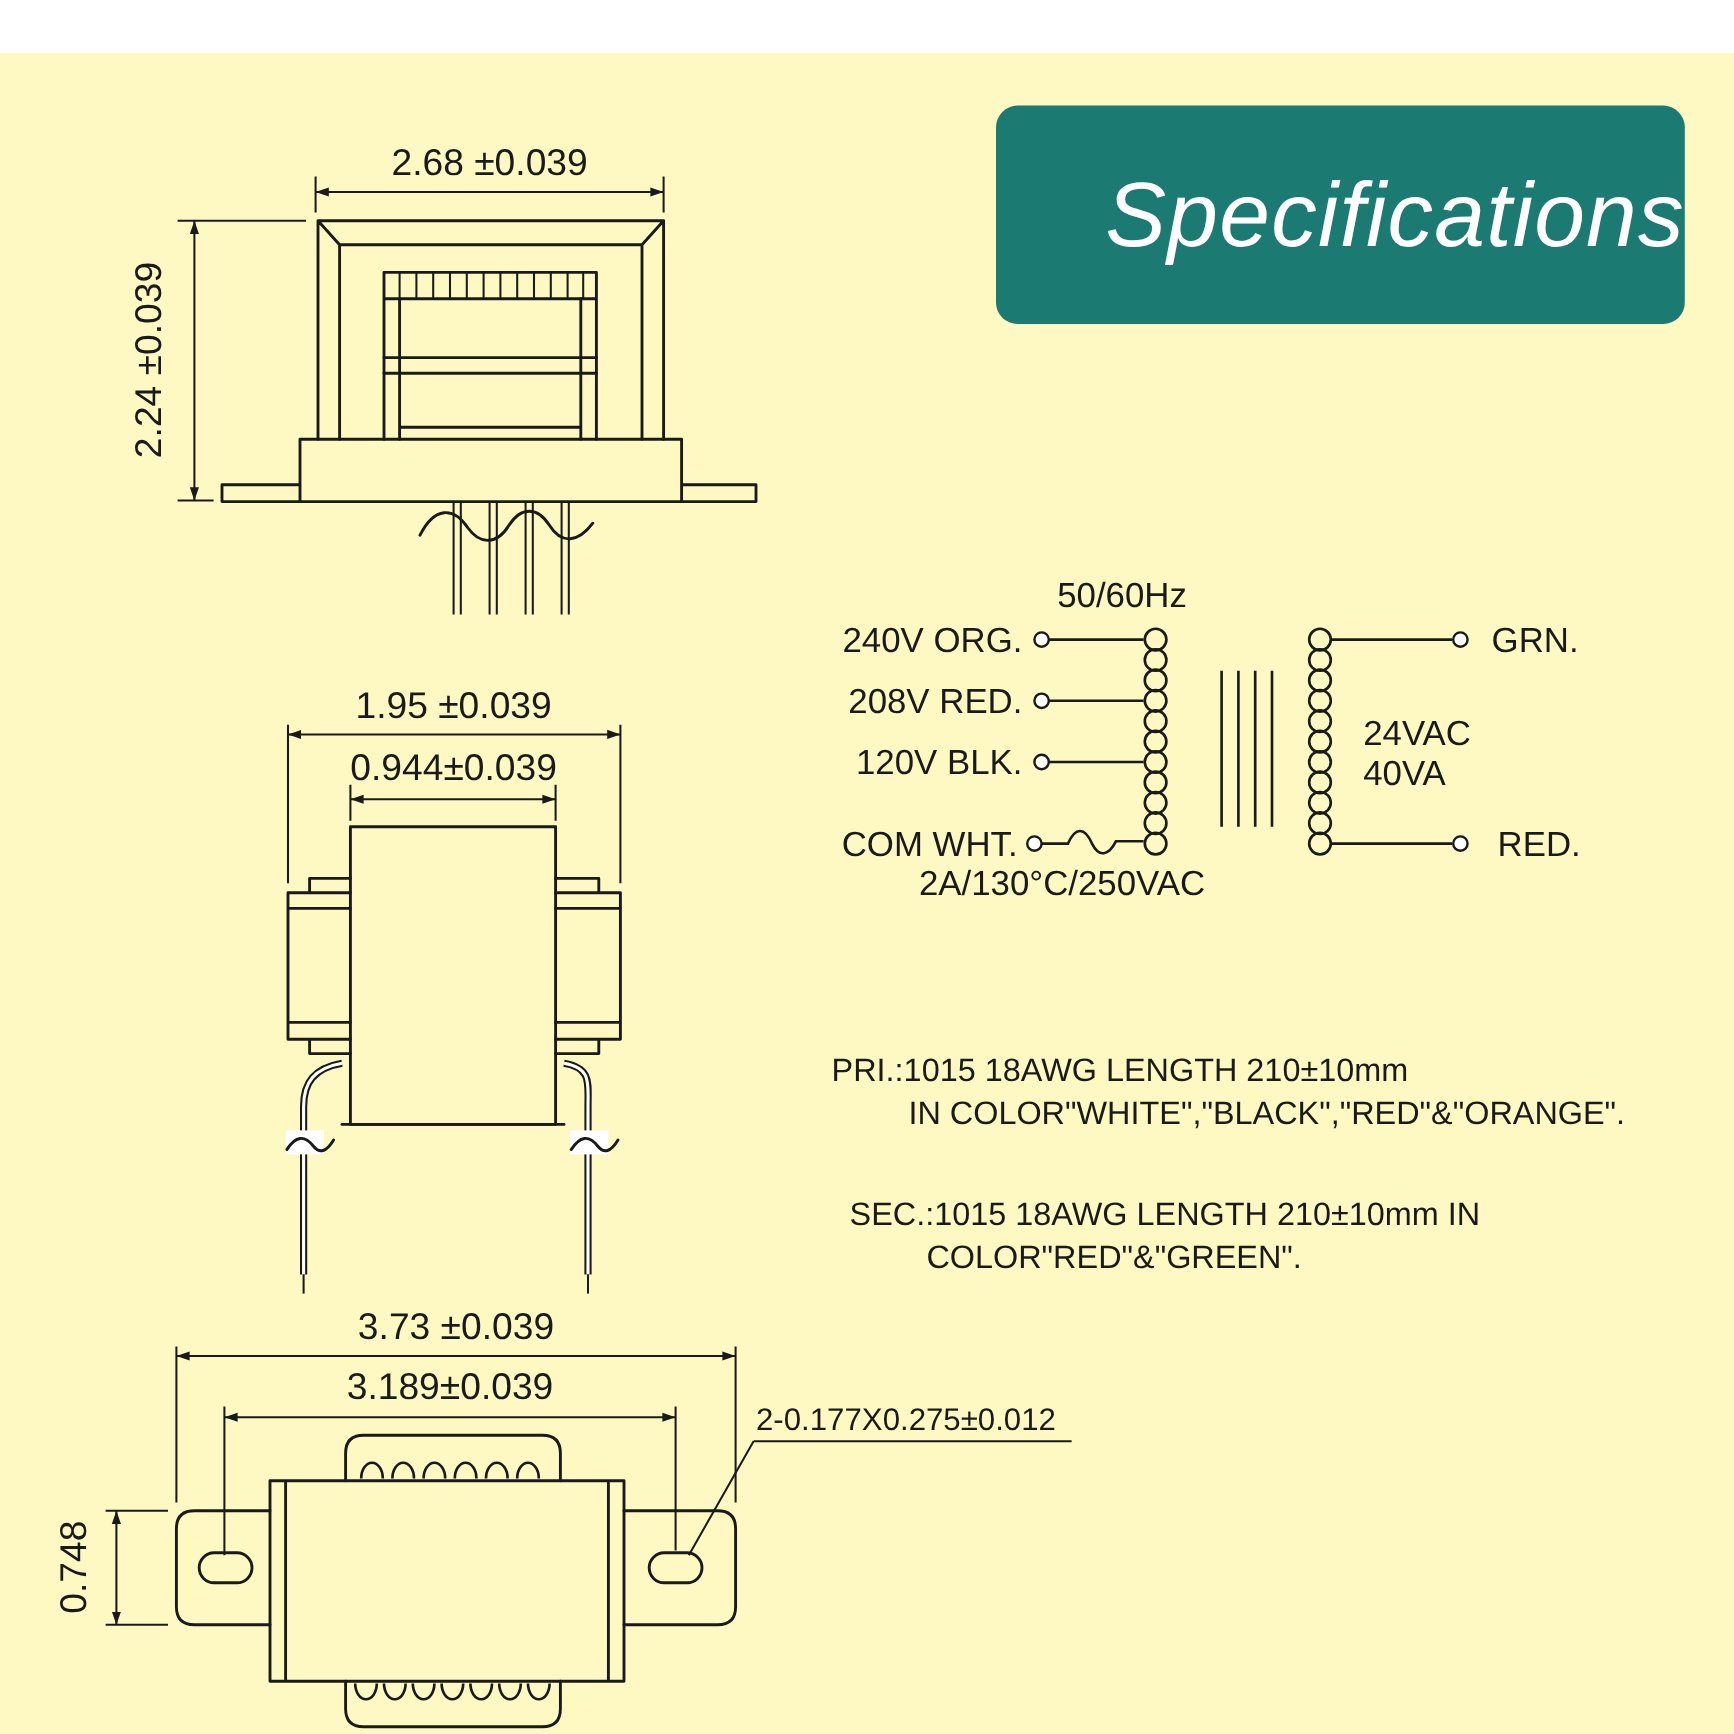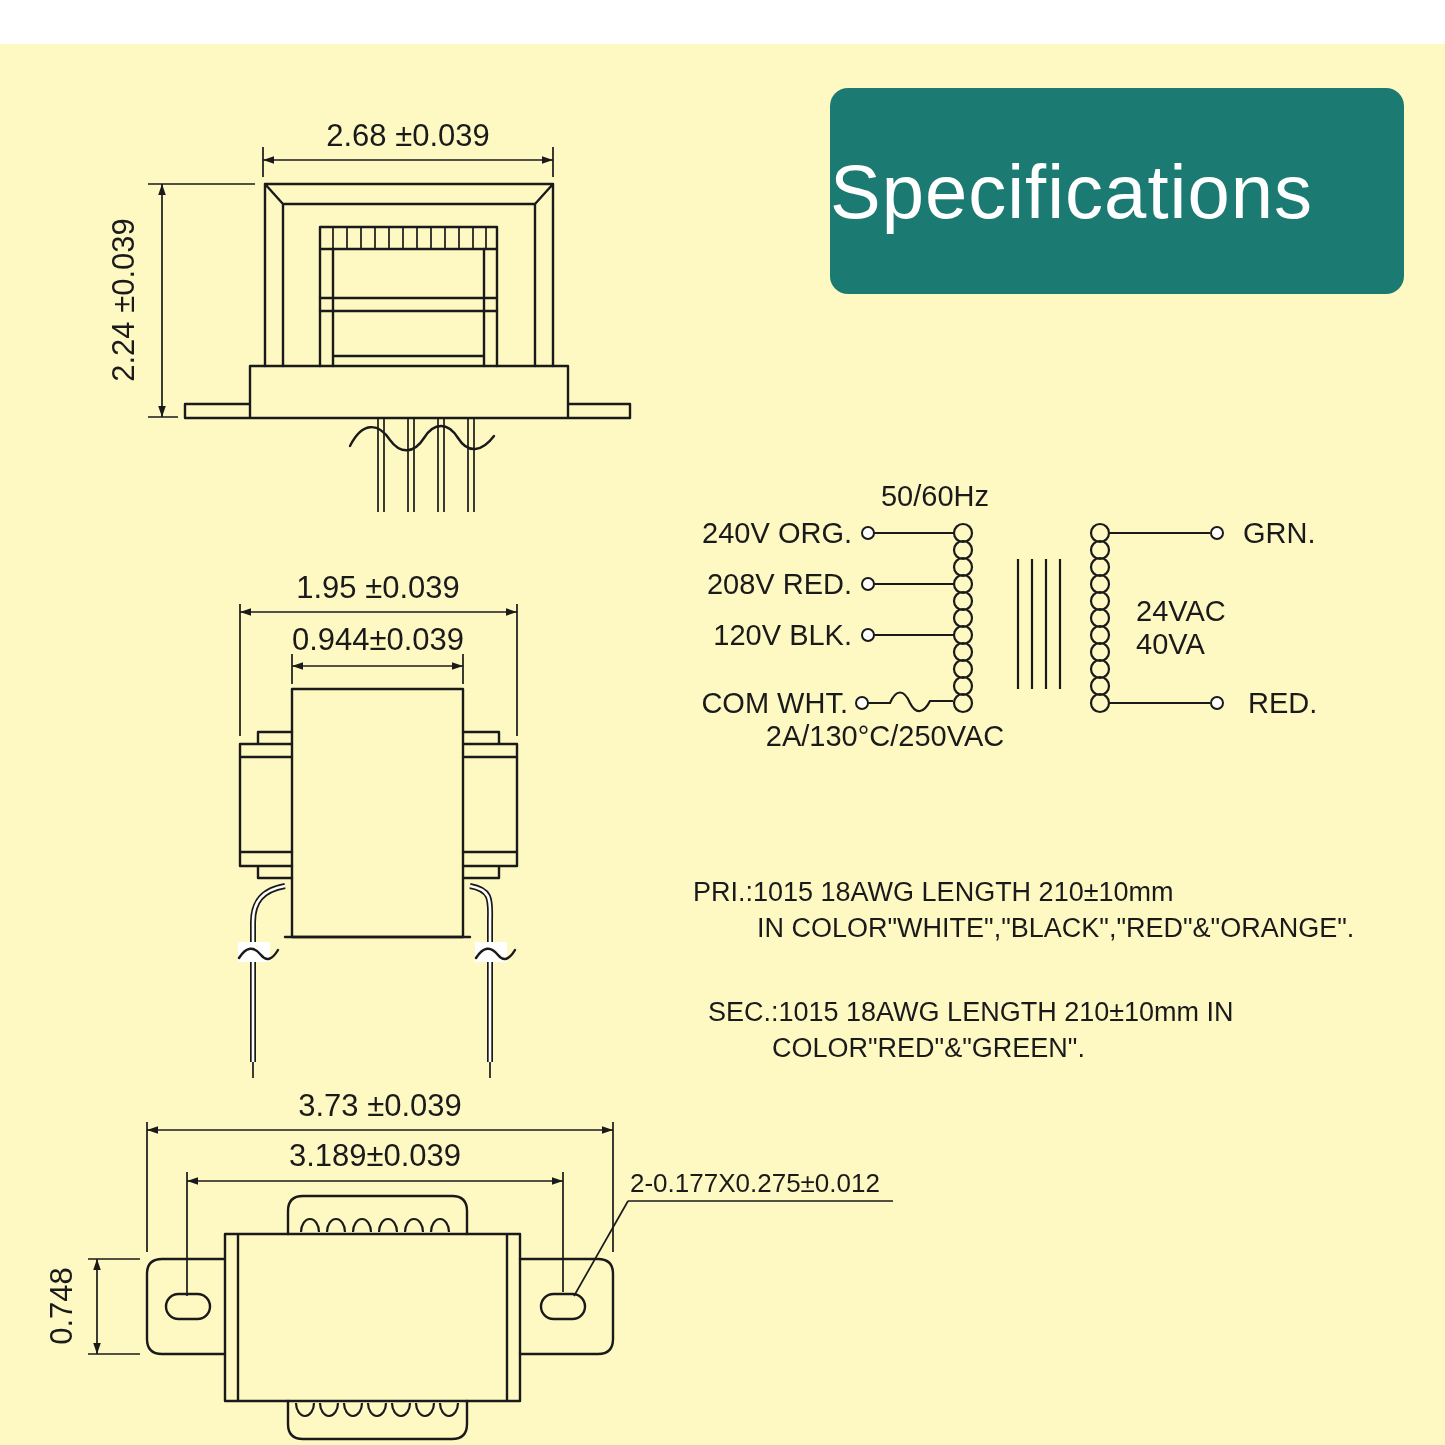--- a/index.html
+++ b/index.html
@@ -1,19 +1,19 @@
 <!DOCTYPE html>
 <html><head>
 <meta charset="utf-8">
 <style>
   html,body{margin:0;padding:0;background:#ffffff;}
   .page{position:relative;width:1445px;height:1445px;background:#fef9c3;overflow:hidden;
         font-family:"Liberation Sans",sans-serif;margin-top:44px;}
-  .banner{position:absolute;left:830px;top:44px;width:574px;height:206px;border-radius:18px;
-          display:flex;align-items:center;justify-content:flex-start;}
+  .banner{position:absolute;left:830px;top:44px;width:574px;height:182px;border-radius:18px;
+          display:flex;align-items:center;justify-content:flex-end;font-style:italic;}
   .banner span{font-size:76px;letter-spacing:1px;}
   svg{position:absolute;left:0;top:0;}
   .obj{fill:none;stroke:#1a1a1a;stroke-width:2.4;stroke-linecap:round;stroke-linejoin:round;}
   .thin{fill:none;stroke:#1a1a1a;stroke-width:1.7;}
   .dim{fill:none;stroke:#1a1a1a;stroke-width:1.7;}
   .wire{fill:none;stroke:#1a1a1a;stroke-width:6;}
   .wirecore{fill:none;stroke:#ffffff;stroke-width:2.6;}
   text{fill:#1a1a1a;font-family:"Liberation Sans",sans-serif;}
   .t-dim{font-size:31px;}
   .t-lbl{font-size:29px;}

